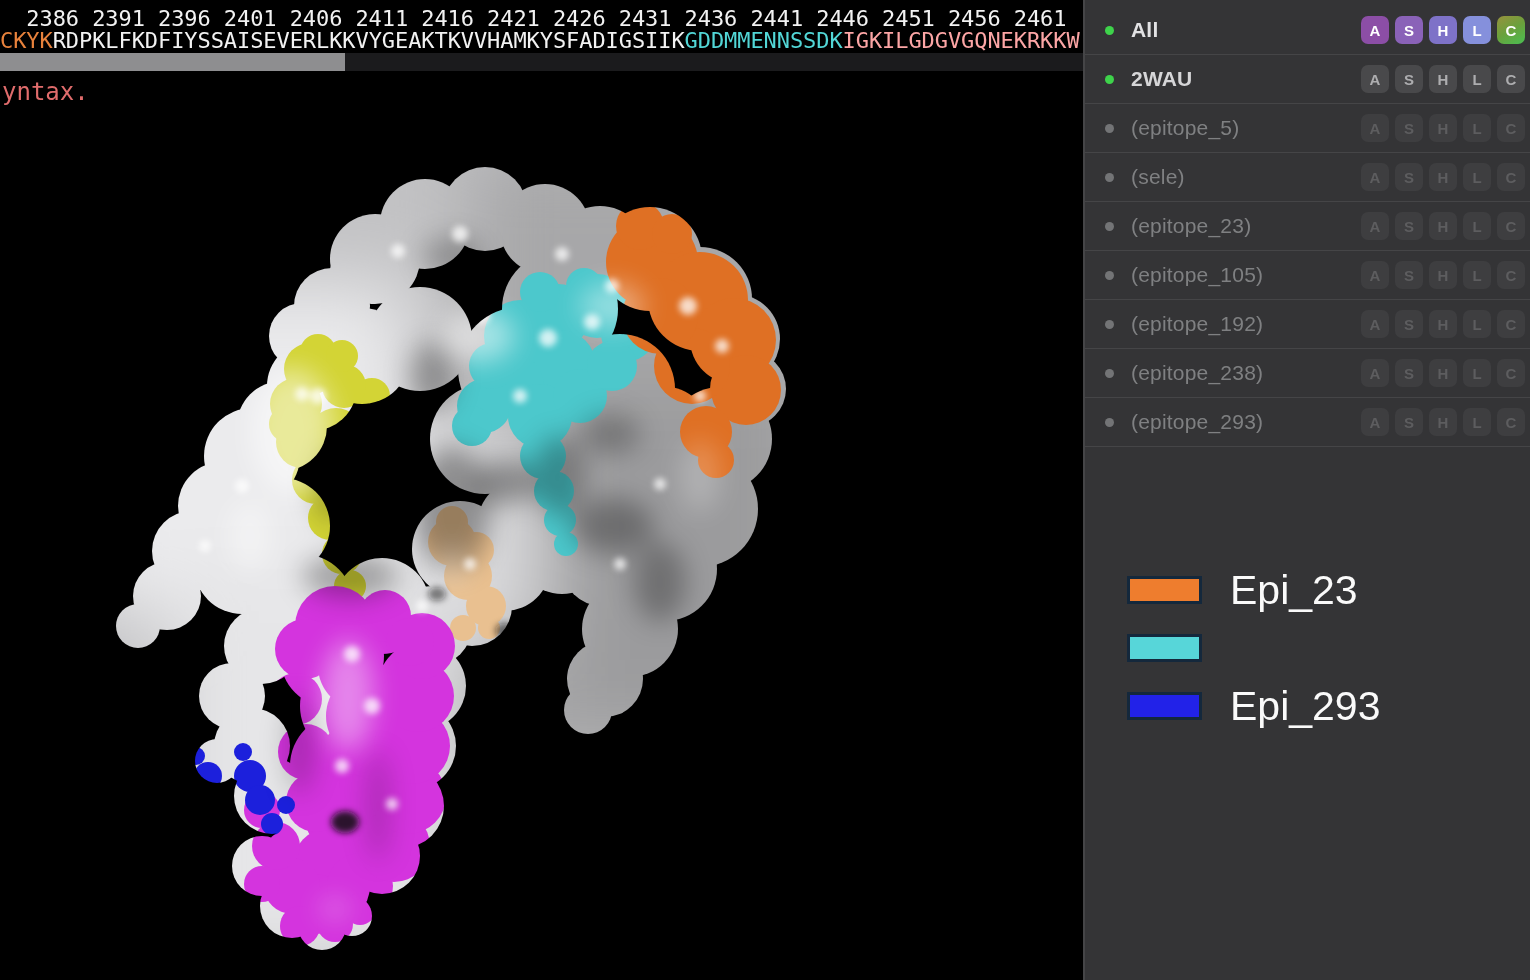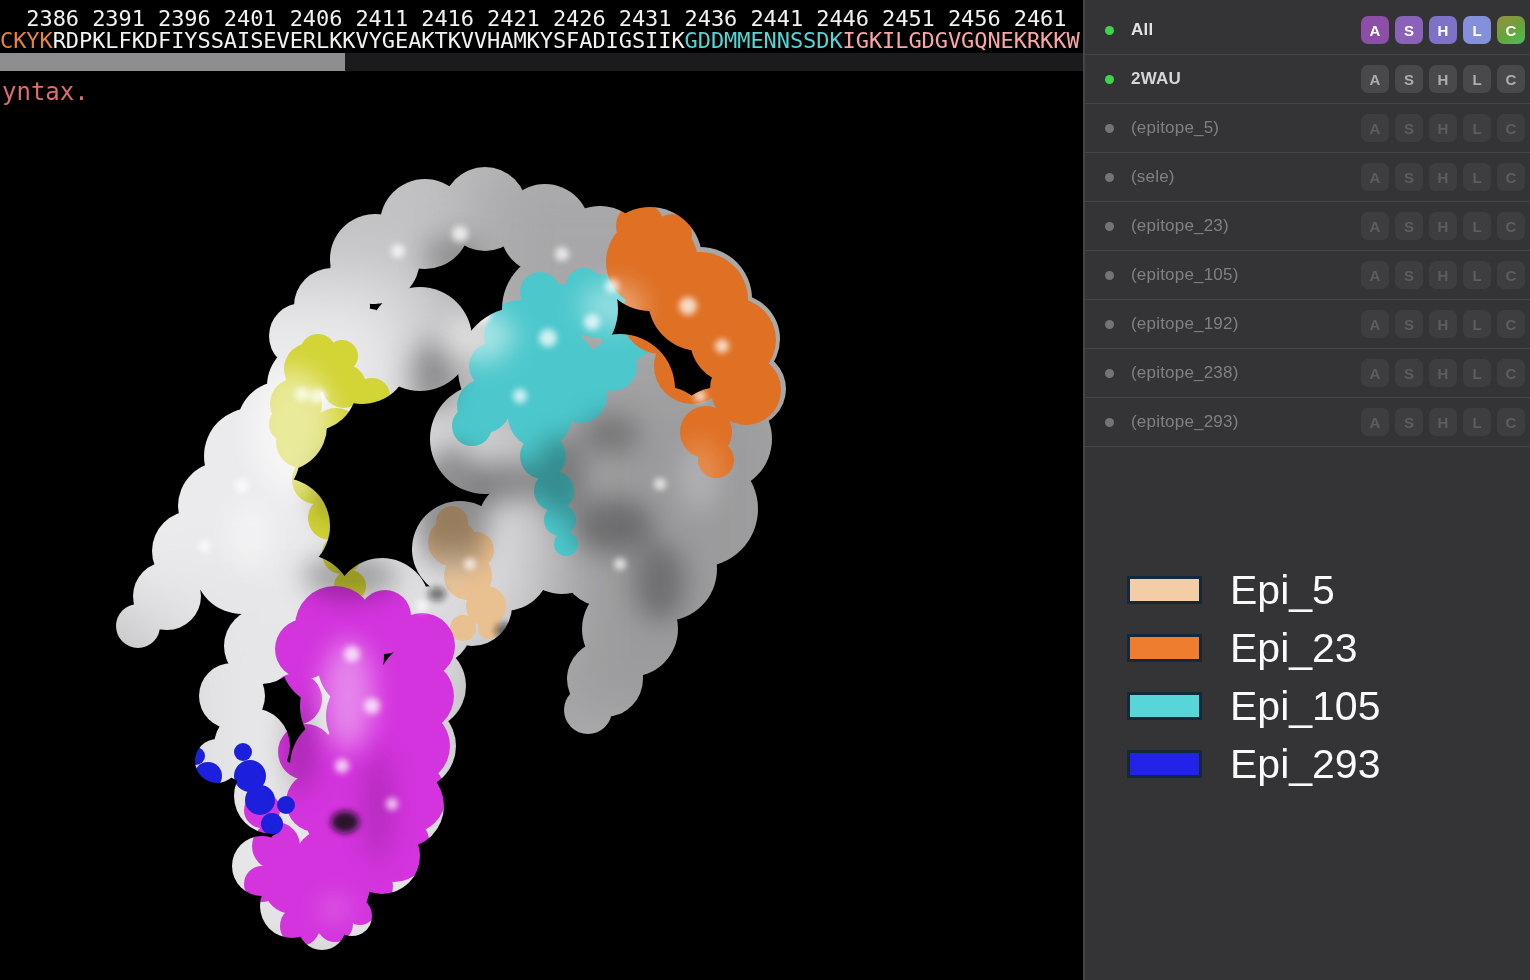--- a/index.html
+++ b/index.html
@@ -21,21 +21,21 @@
   .console-text{position:absolute;left:2px;top:74px;
        font-family:"DejaVu Sans Mono",monospace;font-size:24px;}
 
   
   .panel{position:absolute;left:1083px;top:0;width:447px;height:980px;
          background:#343436;border-left:2px solid #454547;box-sizing:border-box;}
   .rows{padding-top:6px;}
   .prow{height:48px;border-bottom:1px solid #454547;display:flex;align-items:center;
         padding:0 5px 0 20px;}
   .dot{width:9px;height:9px;border-radius:50%;margin-right:17px;flex:0 0 auto;}
-  .plabel{font-size:17px;flex:1;letter-spacing:.2px;}
+  .plabel{font-size:21px;flex:1;letter-spacing:.2px;}
   .prow.active .plabel{font-weight:bold;color:#e2e2e4;}
   .prow.normal .plabel{font-weight:bold;color:#d6d6d8;}
   .prow.dimmed .plabel{color:#7f8082;}
   .btns{display:flex;gap:6px;flex:0 0 auto;}
   .abtn{width:28px;height:28px;border-radius:7px;border:none;padding:0;
         font-family:"Liberation Sans",sans-serif;font-weight:bold;font-size:15px;
         display:flex;align-items:center;justify-content:center;cursor:pointer;}
   .prow.active .abtn{color:#fff;}
   .prow.normal .abtn{background:#49494b;color:#adadaf;}
   .prow.dimmed .abtn{background:#3e3e40;color:#5d5d5f;}
@@ -416,30 +416,25 @@
             <button class="abtn">A</button>
             <button class="abtn">S</button>
             <button class="abtn">H</button>
             <button class="abtn">L</button>
             <button class="abtn">C</button>
           </span>
         </div>
       </div>
     <div class="legend" id="legend">
         <div class="litem">
-          <span class="lswatch" style="background: rgb(242, 205, 166); border-color: rgb(20, 40, 60);"></span>
-          <span class="llabel">Epi_5</span>
-        </div>
-        <div class="litem">
           <span class="lswatch" style="background: rgb(238, 125, 46); border-color: rgb(20, 40, 60);"></span>
           <span class="llabel">Epi_23</span>
         </div>
         <div class="litem">
           <span class="lswatch" style="background: rgb(87, 214, 217); border-color: rgb(20, 40, 60);"></span>
-          <span class="llabel">Epi_105</span>
         </div>
         <div class="litem">
           <span class="lswatch" style="background: rgb(34, 34, 232); border-color: rgb(20, 40, 60);"></span>
           <span class="llabel">Epi_293</span>
         </div>
       </div>
   </div>
 
 </div>
 

